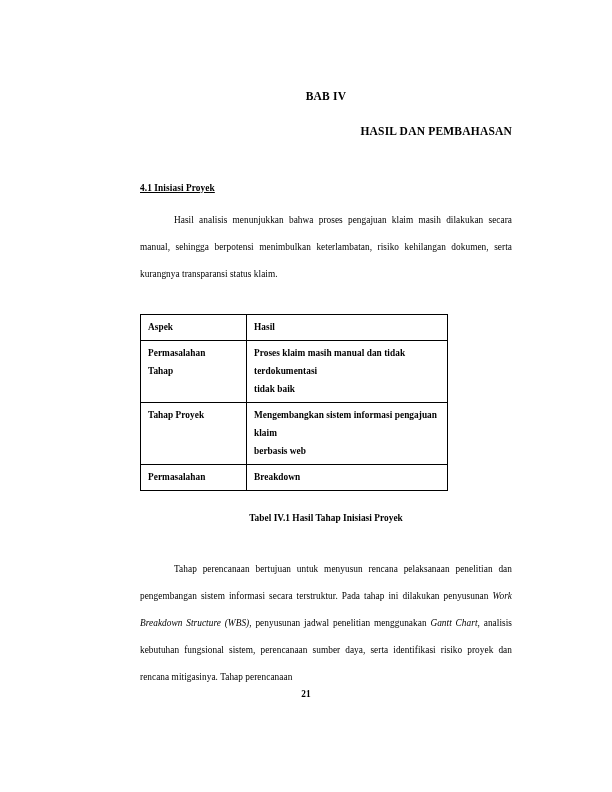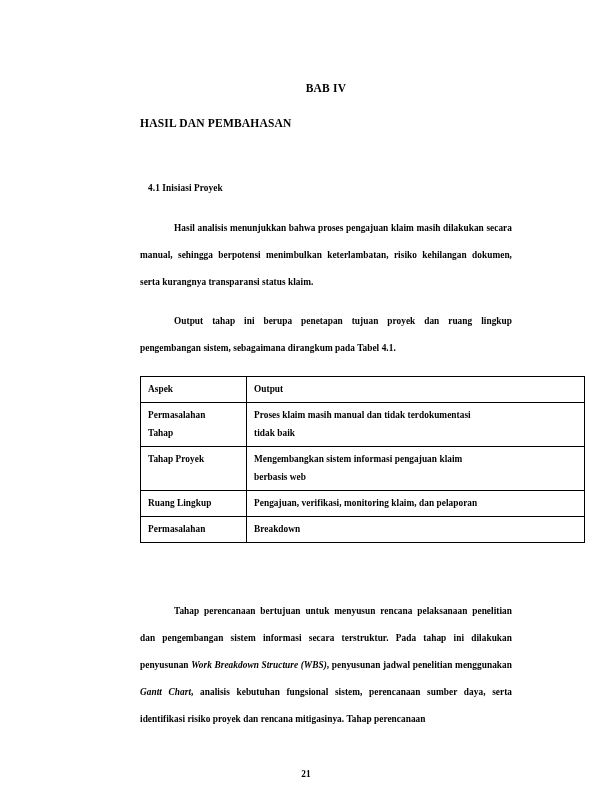--- a/index.html
+++ b/index.html
@@ -12,72 +12,73 @@
     width: 612px;
     height: 792px;
     background: #ffffff;
     font-family: "Liberation Serif", "DejaVu Serif", serif;
     color: #000000;
     overflow: hidden;
   }
   .content {
     position: absolute;
     left: 140px;
-    top: 4px;
+    top: 12px;
     width: 372px;
   }
 
   
   .chapter-title {
     text-align: center;
     font-weight: bold;
     font-size: 11.5px;
     letter-spacing: 0.2px;
     margin: 0;
     padding-top: 78px;
   }
   .chapter-subtitle {
-    text-align: left;
+    text-align: right;
     font-weight: bold;
     font-size: 11.5px;
     letter-spacing: 0.2px;
     margin: 0;
     padding-top: 23px;
   }
 
   
   .section-heading {
     font-weight: bold;
     font-size: 9.3px;
-    margin: 8px;
+    margin: 0;
     letter-spacing: 0.1px;
+    text-decoration: underline;
   }
 
   
   .para {
-    font-weight: bold;
+    font-weight: normal;
     font-size: 9.3px;
     line-height: 27px;
     text-align: justify;
     text-indent: 34px;
     margin: 0;
     letter-spacing: 0.05px;
   }
   .para .it {
     font-style: italic;
     margin-top: 15px;
   }
 
   
   .table-wrap {
     margin: 0;
   }
   table.data-table {
     border-collapse: collapse;
-    width: 445px;
+    width: 308px;
     table-layout: fixed;
   }
   table.data-table td {
     border: 1px solid #000000;
     font-weight: bold;
     font-size: 9.3px;
     line-height: 18px;
     padding: 3px 6px 4px 7px;
     vertical-align: top;
     letter-spacing: 0.05px;
@@ -96,21 +97,21 @@
     font-size: 9.3px;
     margin: 0;
     letter-spacing: 0.05px;
   }
 
   
   .page-number {
     position: absolute;
     left: 0;
     right: 0;
-    top: 769px;
+    top: 689px;
     text-align: center;
     font-weight: bold;
     font-size: 9.3px;
   }
 
   
   .sp-heading-to-para { height: 14px; }
   .sp-para-block { height: 12px; }
   .sp-before-table { height: 14px; }
   .sp-table-to-caption { height: 22px; }
@@ -132,30 +133,29 @@
     <div class="sp-subtitle-to-section"></div>
 
     <h3 class="section-heading">4.1 Inisiasi Proyek</h3>
 
     <div class="sp-heading-to-para"></div>
 
     <p class="para">Hasil analisis menunjukkan bahwa proses pengajuan klaim masih dilakukan secara manual, sehingga berpotensi menimbulkan keterlambatan, risiko kehilangan dokumen, serta kurangnya transparansi status klaim.</p>
 
     <div class="sp-para-block"></div>
 
-    <p class="para">Output tahap ini berupa penetapan tujuan proyek dan ruang lingkup pengembangan sistem, sebagaimana dirangkum pada Tabel 4.1.</p>
 
     <div class="sp-before-table"></div>
 
     <div class="table-wrap">
       <table class="data-table">
         <tbody>
           <tr>
             <td class="col-aspect">Aspek</td>
-            <td>Output</td>
+            <td>Hasil</td>
           </tr>
 
           <tr>
             <td class="col-aspect">
               <span class="cell-line2">Permasalahan</span>
               <span class="cell-line2">Tahap</span>
             </td>
             <td>
               <span class="cell-line2">Proses klaim masih manual dan tidak terdokumentasi</span>
               <span class="cell-line2">tidak baik</span>
@@ -165,43 +165,36 @@
           <tr>
             <td class="col-aspect">
               <span class="cell-line2">Tahap Proyek</span>
             </td>
             <td>
               <span class="cell-line2">Mengembangkan sistem informasi pengajuan klaim</span>
               <span class="cell-line2">berbasis web</span>
             </td>
           </tr>
 
-          <tr>
-            <td class="col-aspect">
-              <span class="cell-line2">Ruang Lingkup</span>
-            </td>
-            <td>
-              <span class="cell-line2">Pengajuan, verifikasi, monitoring klaim, dan pelaporan</span>
-            </td>
-          </tr>
 
           <tr>
             <td class="col-aspect">
               <span class="cell-line2">Permasalahan</span>
             </td>
             <td>
               <span class="cell-line2">Breakdown</span>
             </td>
           </tr>
         </tbody>
       </table>
     </div>
 
     <div class="sp-table-to-caption"></div>
 
+    <p class="table-caption">Tabel IV.1 Hasil Tahap Inisiasi Proyek</p>
 
     <div class="sp-caption-to-section"></div>
 
 
     <div class="sp-section-to-para"></div>
 
     <p class="para"><span>Tahap perencanaan bertujuan untuk menyusun rencana pelaksanaan penelitian dan pengembangan sistem informasi secara terstruktur. Pada tahap ini dilakukan penyusunan </span><span class="it">Work Breakdown Structure (WBS)</span><span>, penyusunan jadwal penelitian menggunakan </span><span class="it">Gantt Chart</span><span>, analisis kebutuhan fungsional sistem, perencanaan sumber daya, serta identifikasi risiko proyek dan rencana mitigasinya. Tahap perencanaan</span></p>
 
   </div>
 

